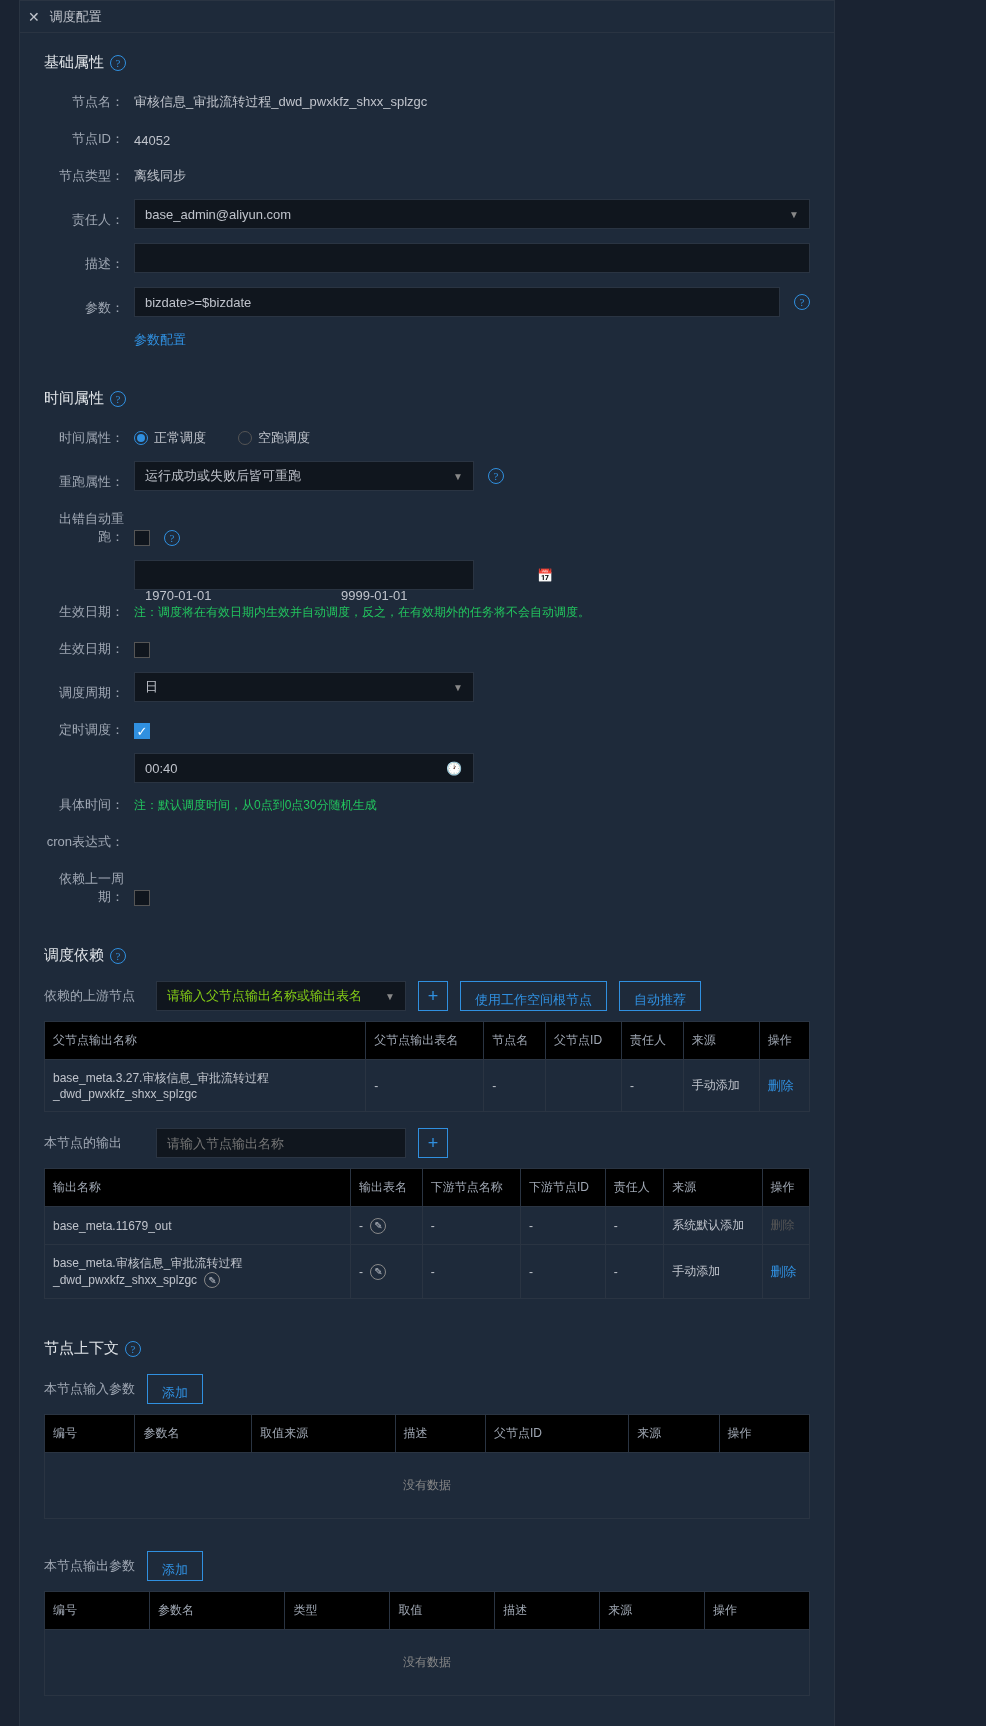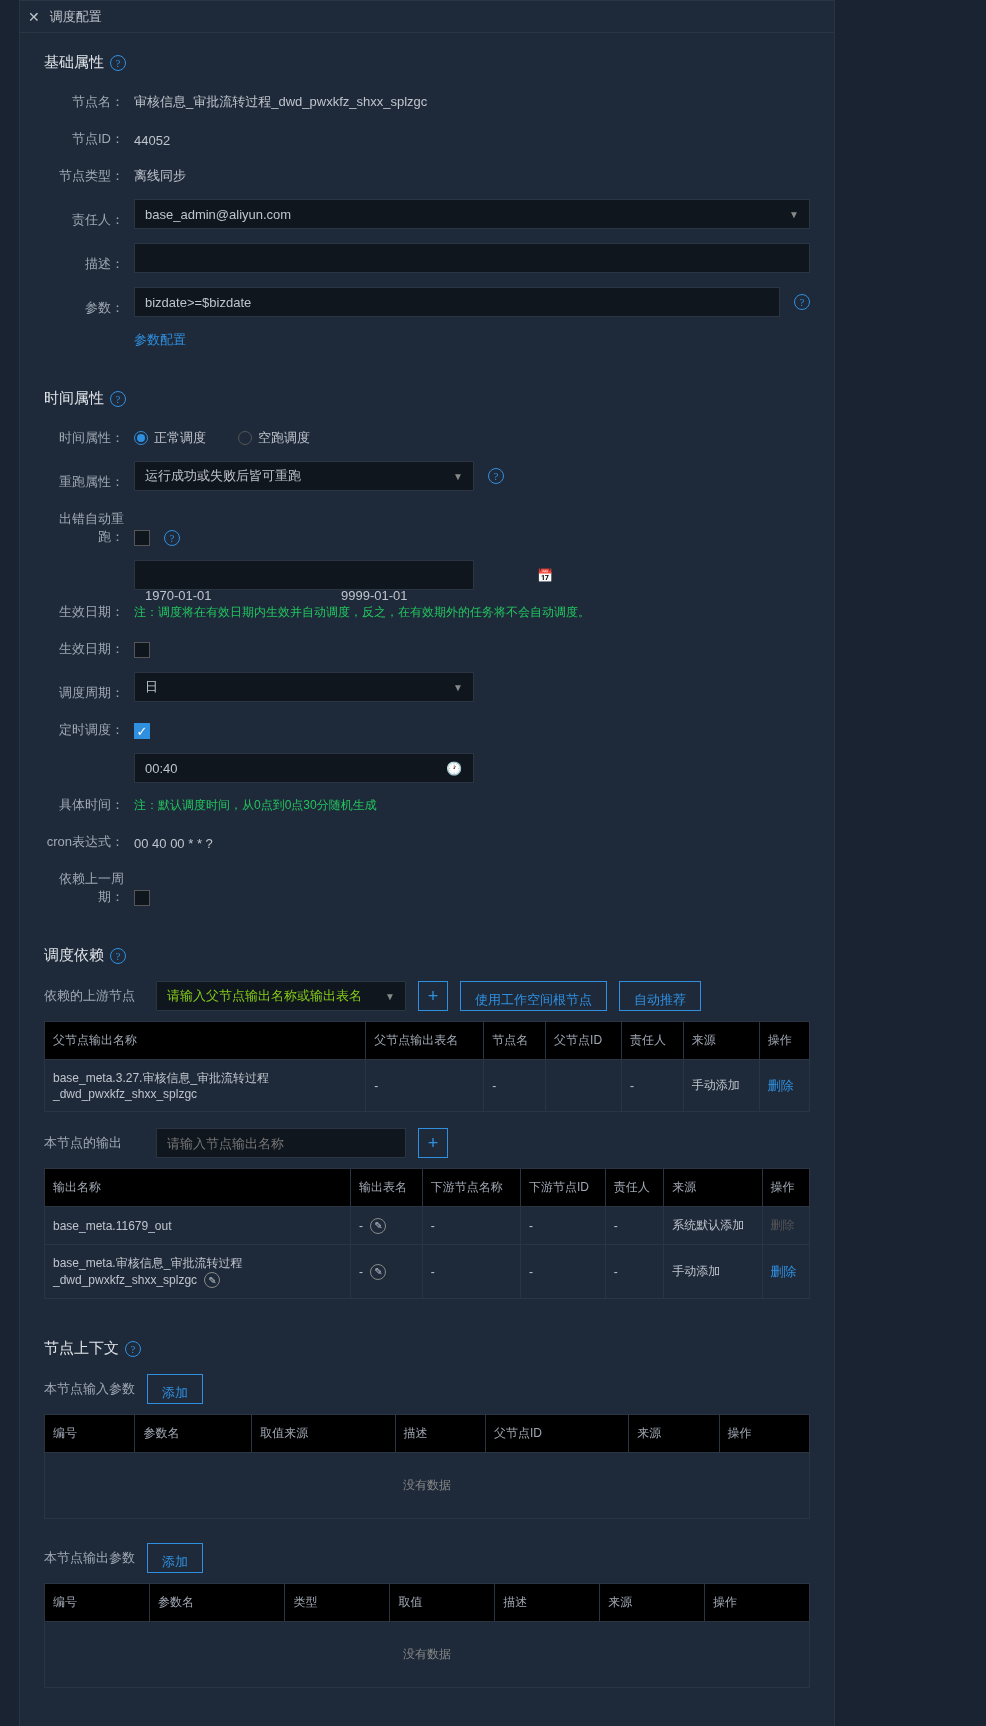--- a/index.html
+++ b/index.html
@@ -174,21 +174,20 @@
           <div class="form-value">
         <div class="time-input">
               <input value="00:40" style="">
               <span class="clock-icon">🕐</span>
             </div>
         <div class="note">注：默认调度时间，从0点到0点30分随机生成</div>
       </div>
         </div>
       <div class="form-row">
           <div class="form-label">cron表达式：</div>
-          <div class="form-value plain-text">00 40 00 * * ?</div>
         </div>
       <div class="form-row">
           <div class="form-label">依赖上一周期：</div>
           <div class="form-value">
             <div class="checkbox"></div>
           </div>
         </div>
     </div>
 
     <div class="section">
@@ -290,21 +289,21 @@
           <th>来源</th>
           <th>操作</th>
         </tr>
           </thead>
         <tbody>
             <tr>
               <td colspan="7" class="nodata">没有数据</td>
             </tr>
           </tbody>
       </table>
-      <div class="subsec-row" style="margin-top:24px">
+      <div class="subsec-row" style="margin-top:32px">
           <span class="subsec-label" style="width:auto">本节点输出参数</span>
           <button class="btn-ghost">添加</button>
         </div>
       <table>
         <thead>
             <tr>
           <th>编号</th>
           <th>参数名</th>
           <th>类型</th>
           <th>取值</th>

